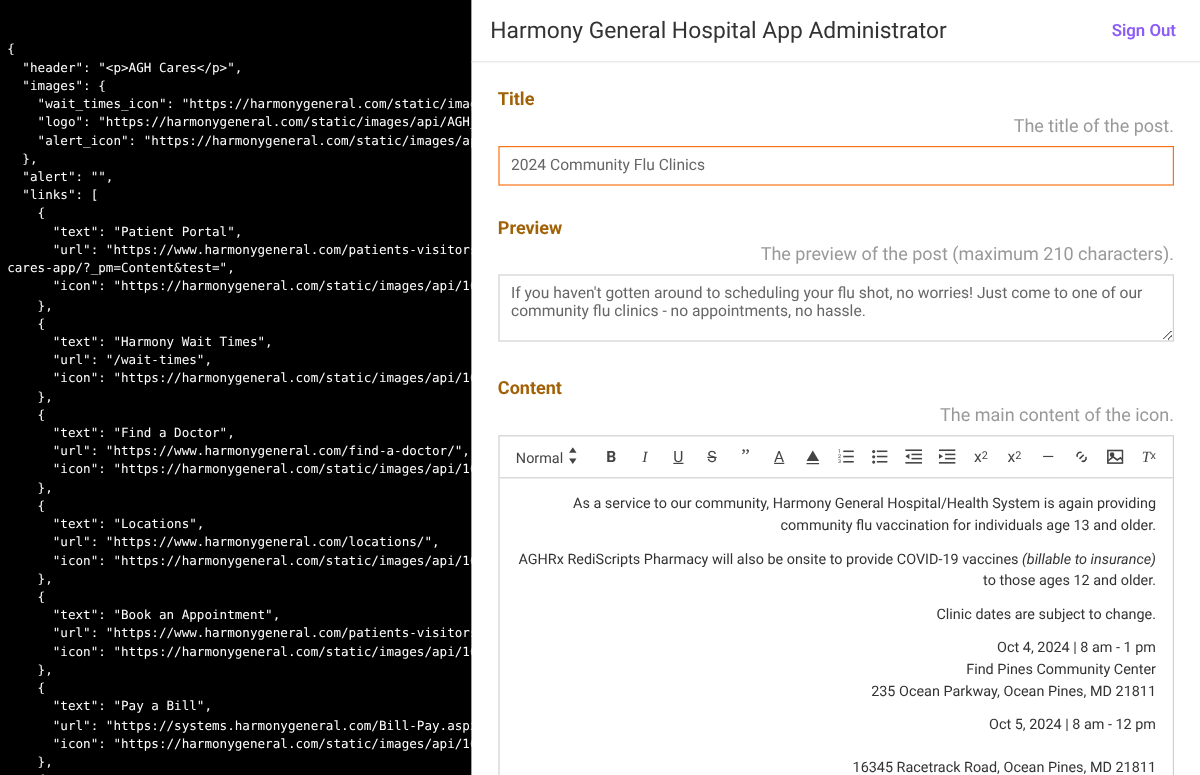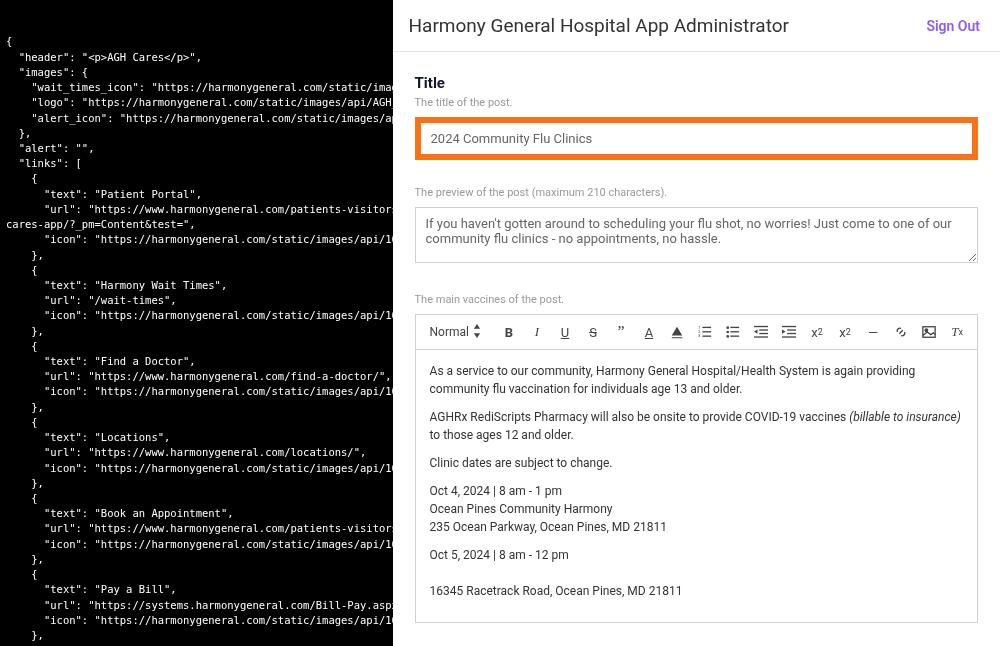--- a/index.html
+++ b/index.html
@@ -56,53 +56,54 @@
       padding: 22px 22px 10px 22px;
       overflow-y: auto;
       flex: 1;
     }
     .form-group {
       margin-bottom: 26px;
     }
     .form-label {
       font-size: 15px;
       font-weight: 700;
-      color: #0f172a;
+      color: #a16207;
       display: block;
       margin-bottom: 4px;
     }
     .form-help {
-      font-size: 11px;
+      font-size: 15px;
       color: #999;
       margin-bottom: 8px;
+      text-align: right;
     }
     .form-input {
       width: 100%;
-      border: 6px solid #f97316;
+      border: 1px solid #f97316;
       padding: 8px 10px;
       font-size: 13px;
       color: #666;
       font-family: inherit;
     }
     .form-textarea {
       width: 100%;
       border: 1px solid #d0d0d0;
       padding: 8px 10px;
       font-size: 13px;
       color: #666;
       font-family: inherit;
       resize: vertical;
       height: 56px;
     }
     .editor-wrap {
       border: 1px solid #d0d0d0;
     }
     .editor-toolbar {
       display: flex;
-      align-items: center;
+      align-items: flex-end;
       padding: 6px 8px;
       border-bottom: 1px solid #d0d0d0;
       gap: 4px;
       flex-wrap: nowrap;
       font-size: 12px;
       color: #444;
     }
     .tb-select {
       display: flex;
       align-items: center;
@@ -125,21 +126,21 @@
     .tb-bold { font-weight: 700; }
     .tb-italic { font-style: italic; font-family: serif; }
     .tb-underline { text-decoration: underline; }
     .tb-strike { text-decoration: line-through; }
     .editor-content {
       padding: 12px 14px;
       font-size: 12px;
       line-height: 1.5;
       color: #333;
     }
-    .editor-content p { margin-bottom: 10px; }
+    .editor-content p { margin-bottom: 10px; text-align: right; }
     .editor-content .bold { font-weight: 400; }
     .editor-content .italic { font-style: italic; }
     .sub { vertical-align: sub; font-size: 9px; }
     .sup { vertical-align: super; font-size: 9px; }
   </style>
 </head>
 <body>
 
 <div class="left-panel">
   <pre>{
@@ -210,26 +211,28 @@
 
   <div class="form-area">
 
     <div class="form-group">
       <label class="form-label">Title</label>
       <div class="form-help">The title of the post.</div>
       <input type="text" class="form-input" value="2024 Community Flu Clinics" style="">
     </div>
 
     <div class="form-group">
+      <label class="form-label">Preview</label>
       <div class="form-help">The preview of the post (maximum 210 characters).</div>
       <textarea class="form-textarea" style="">If you haven't gotten around to scheduling your flu shot, no worries! Just come to one of our community flu clinics - no appointments, no hassle.</textarea>
     </div>
 
     <div class="form-group">
-      <div class="form-help">The main vaccines of the post.</div>
+      <label class="form-label">Content</label>
+      <div class="form-help">The main content of the icon.</div>
 
       <div class="editor-wrap">
         <div class="editor-toolbar">
           <div class="tb-select">
             <span>Normal</span>
             <span>
               <svg viewBox="0 0 10 18" width="8" height="14" fill="currentColor">
                   <path d="M5 0 L9 6 L1 6 Z M1 12 L9 12 L5 18 Z"></path>
                 </svg>
             </span>
@@ -307,21 +310,21 @@
         </div>
 
         <div class="editor-content">
           <p>As a service to our community, Harmony General Hospital/Health System is again providing community flu vaccination for individuals age 13 and older.</p>
           <p>
             <span class="bold">AGHRx RediScripts Pharmacy will also be onsite to provide COVID-19 vaccines </span><span class="bold italic">(billable to insurance)</span><span class="bold"> to those ages 12 and older.</span>
           </p>
           <p>Clinic dates are subject to change.</p>
           <p>
             <span class="bold">Oct 4, 2024 | 8 am - 1 pm</span><br>
-            <span>Ocean Pines Community Harmony</span><br>
+            <span>Find Pines Community Center</span><br>
             <span>235 Ocean Parkway, Ocean Pines, MD 21811</span>
           </p>
           <p>
             <span class="bold">Oct 5, 2024 | 8 am - 12 pm</span><br>
             <br>
             <span>16345 Racetrack Road, Ocean Pines, MD 21811</span>
           </p>
         </div>
       </div>
     </div>

